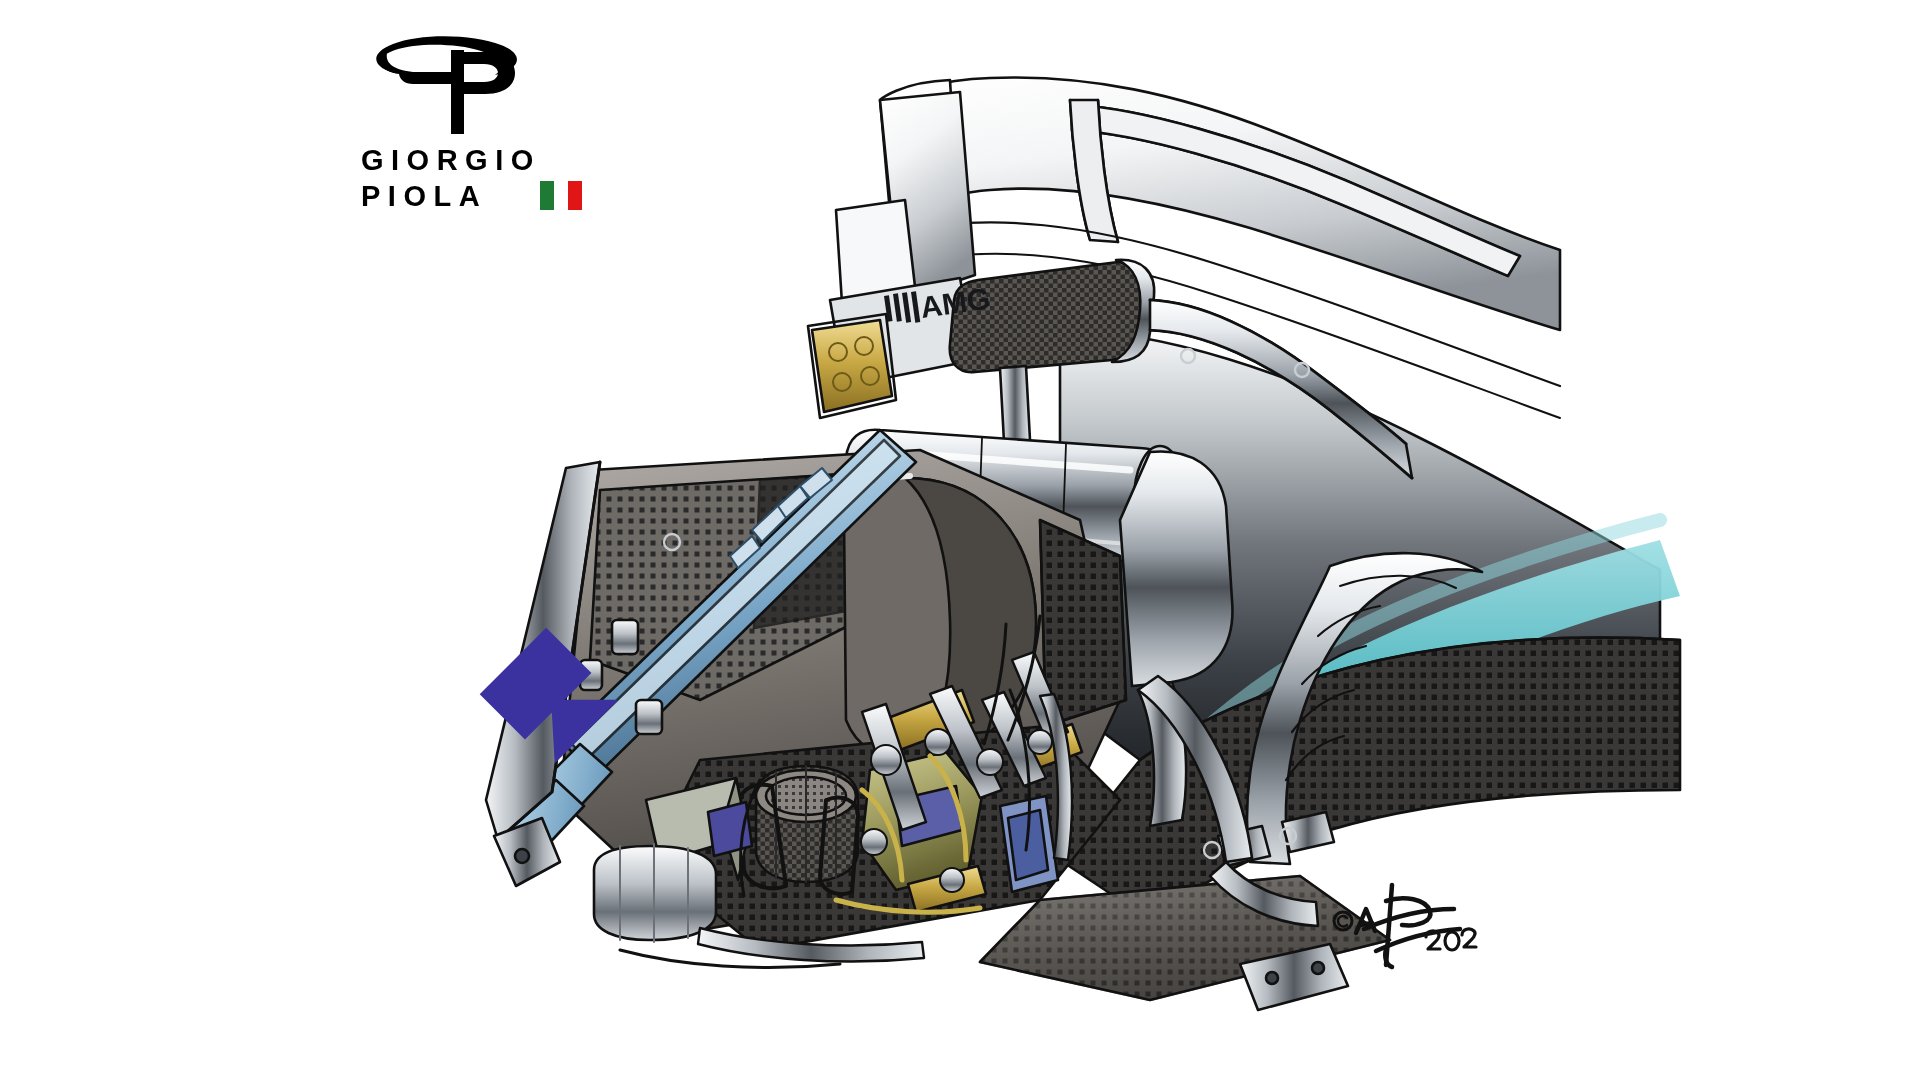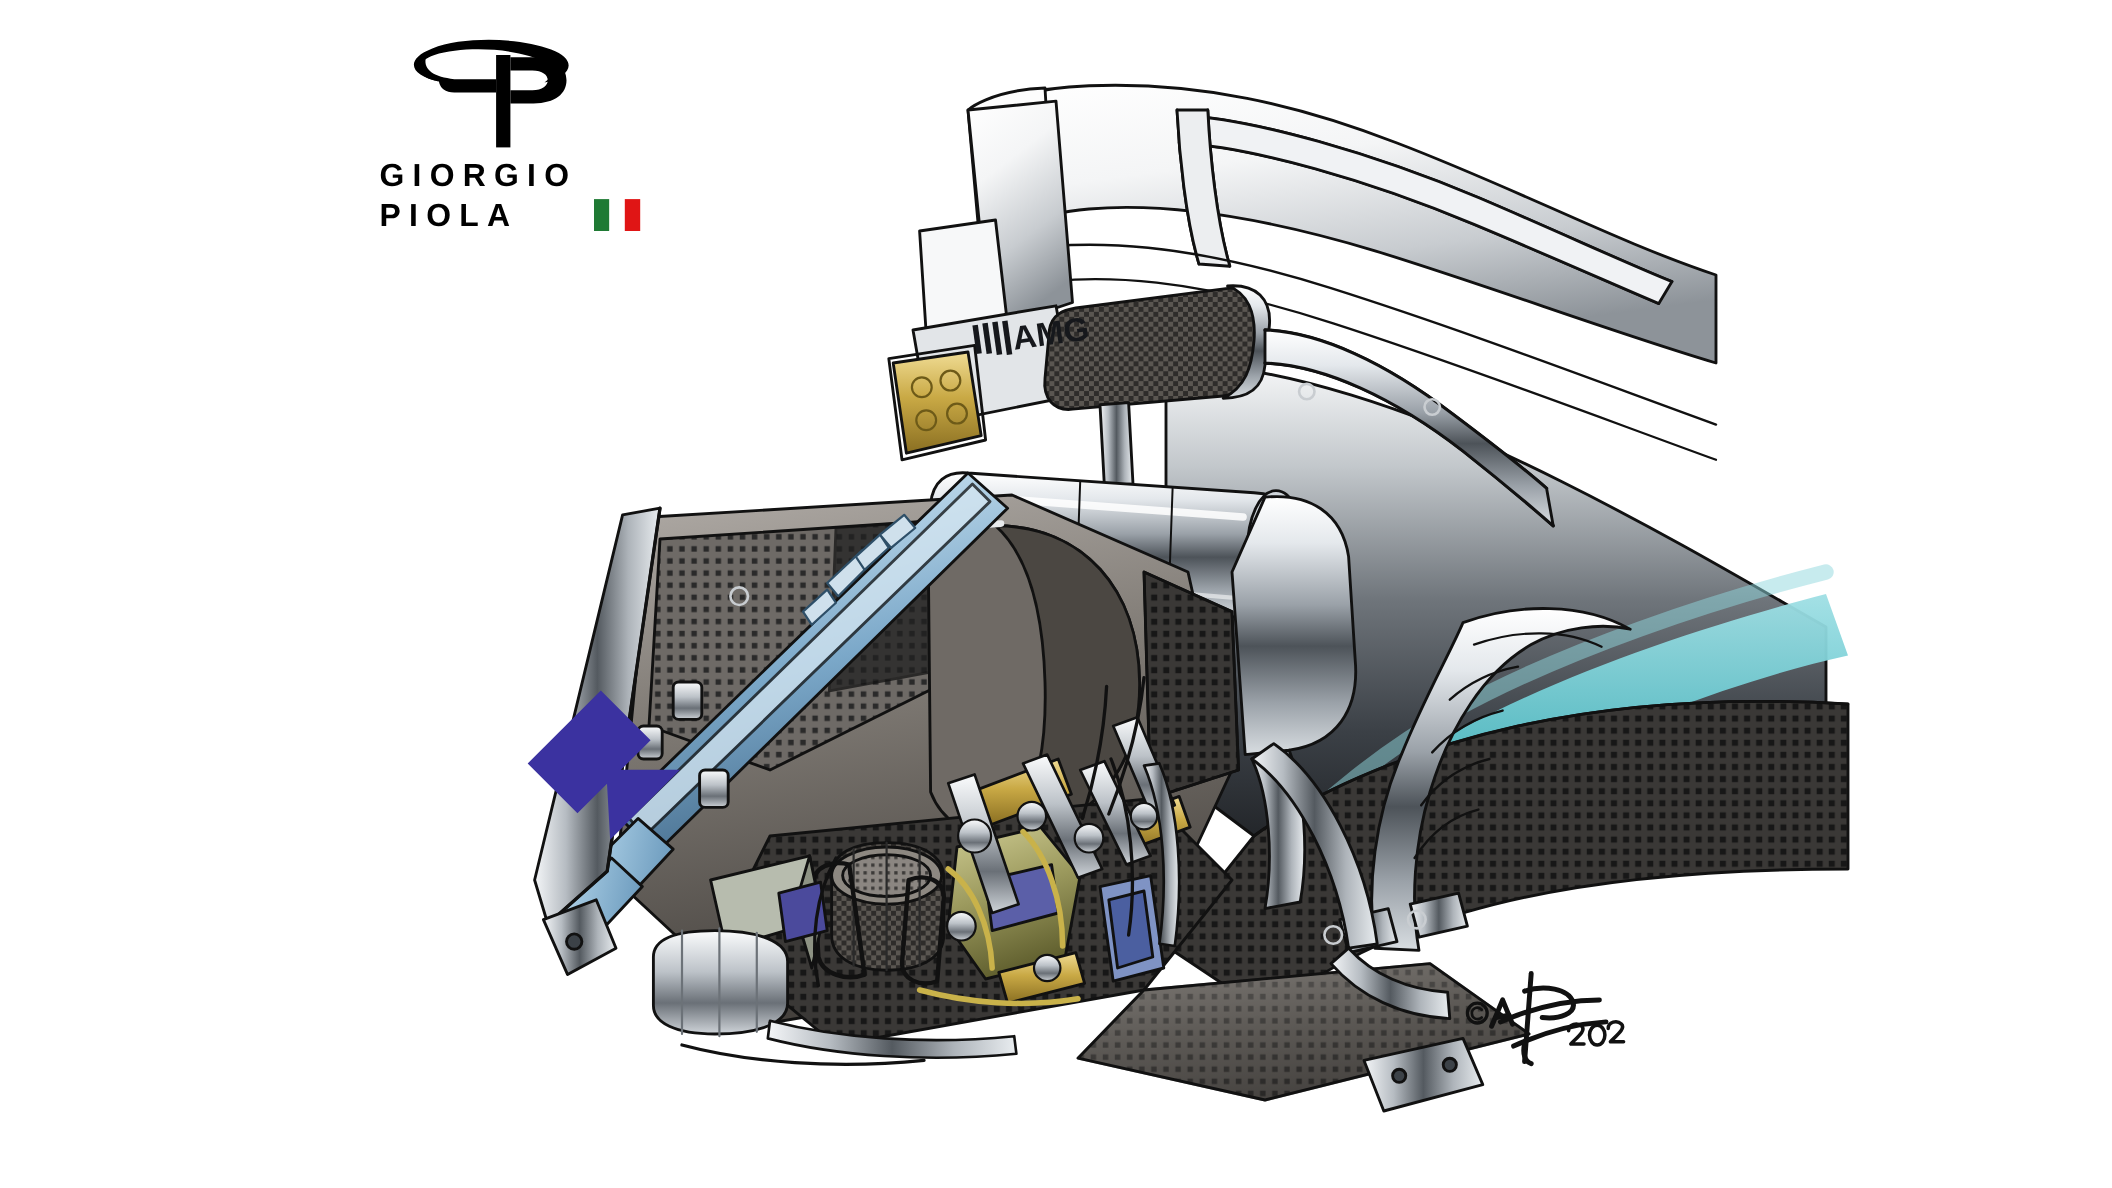--- a/index.html
+++ b/index.html
@@ -4,21 +4,21 @@
 <title>Technical Illustration</title>
 <style>
   html,body{margin:0;padding:0;background:#ffffff;}
   body{width:1920px;height:1080px;overflow:hidden;font-family:"Liberation Sans",sans-serif;}
   #stage{position:relative;width:1920px;height:1080px;background:#ffffff;overflow:hidden;}
 
   
   #logo-block{position:absolute;left:345px;top:28px;width:220px;height:175px;}
   #logo-mark{position:absolute;left:10px;top:0;width:180px;height:108px;}
   #logo-word-1,#logo-word-2{
-     position:absolute;left:0;color:#000;font-weight:700;
+     position:absolute;left:16px;color:#000;font-weight:700;
      font-family:"Liberation Sans",sans-serif;font-size:29px;letter-spacing:7.5px;
   }
   #logo-word-1{top:116px;}
   #logo-word-2{top:152px;}
   #flag{position:absolute;left:195px;top:153px;width:42px;height:29px;display:flex;}
   #flag i{display:block;width:14px;height:29px;}
   #flag i.g{background:#1f7a34;}
   #flag i.w{background:#ffffff;}
   #flag i.r{background:#e01515;}
 

